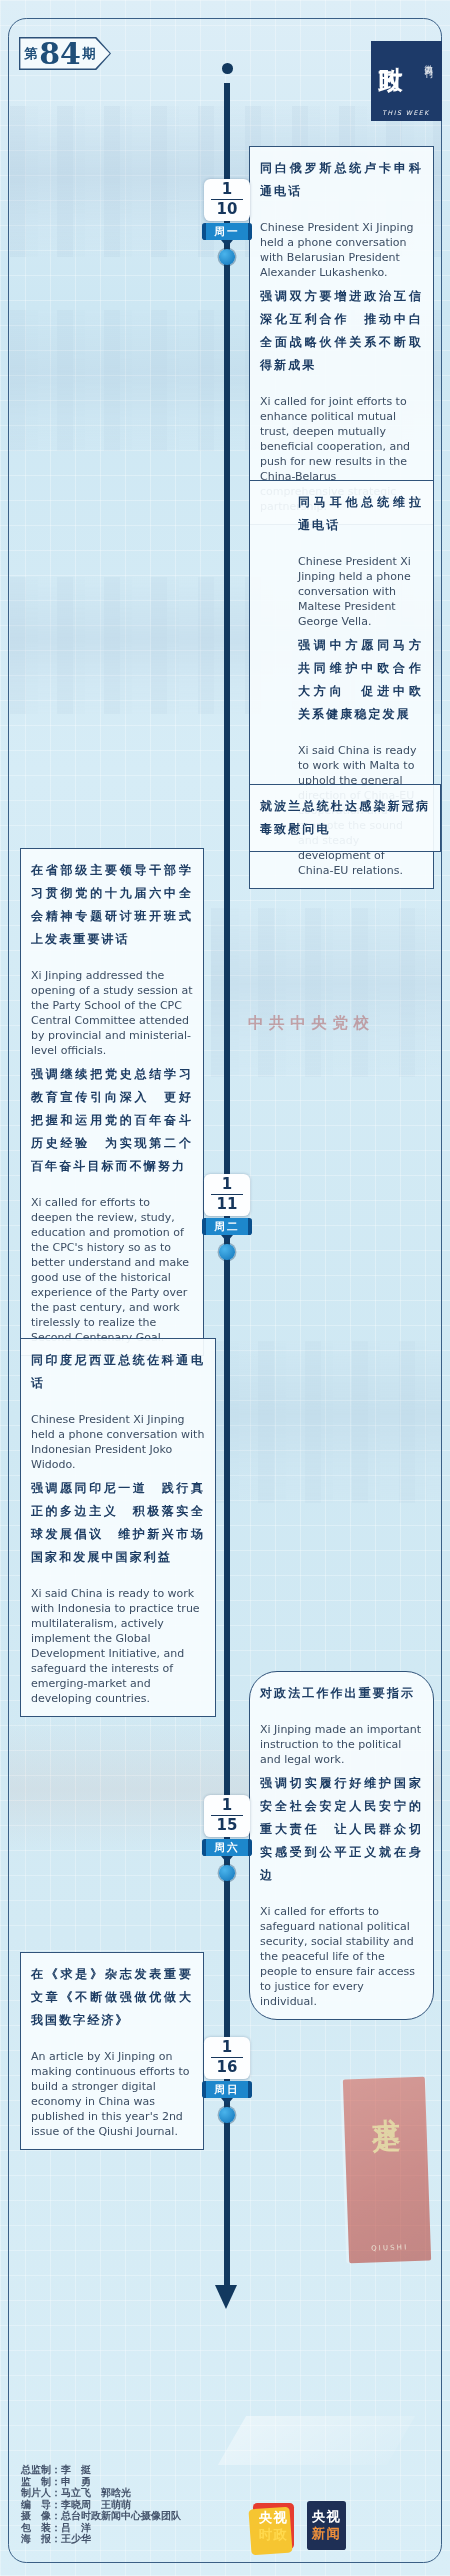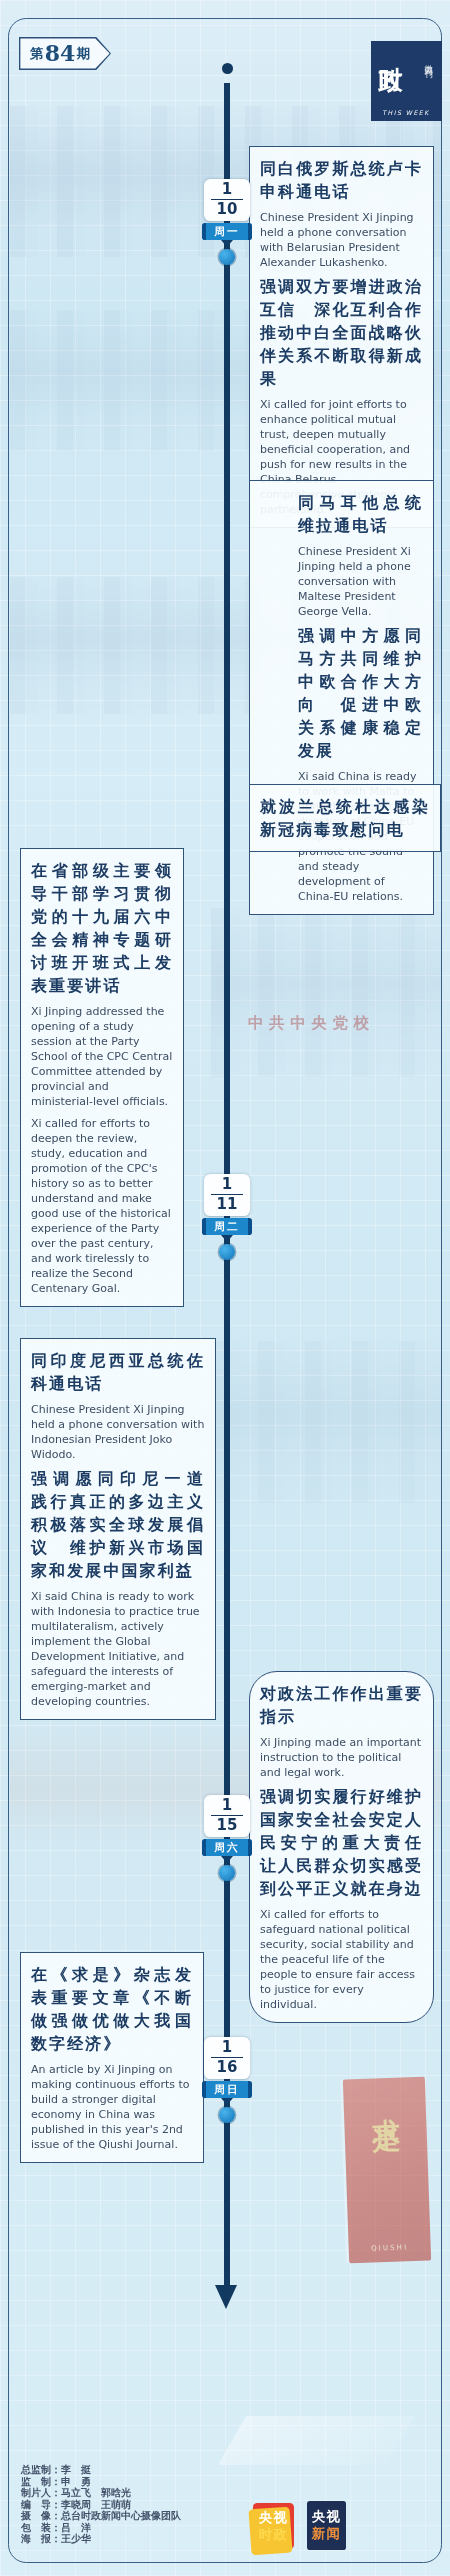--- a/index.html
+++ b/index.html
@@ -37,21 +37,21 @@
   
   .issue-badge{position:absolute;left:19px;top:37px;width:92px;height:33px;z-index:3;
     background:#2c5078;-webkit-clip-path:polygon(0 0,84% 0,100% 50%,84% 100%,0 100%);
     clip-path:polygon(0 0,84% 0,100% 50%,84% 100%,0 100%);}
   .issue-badge-inner{position:absolute;left:1.4px;top:1.4px;right:1.4px;bottom:1.4px;
     background:#f4fafd;-webkit-clip-path:polygon(0 0,84% 0,100% 50%,84% 100%,0 100%);
     clip-path:polygon(0 0,84% 0,100% 50%,84% 100%,0 100%);
     display:flex;align-items:center;justify-content:center;color:#1f4e79;
     font-family:"DejaVu Serif","Liberation Serif",serif;padding-right:10px;}
   .issue-prefix,.issue-suffix{font-size:13.4px;font-weight:bold;}
-  .issue-number{font-size:22px;font-weight:bold;margin:0 1.4px;line-height:23px;}
+  .issue-number{font-size:30px;font-weight:bold;margin:0 1.4px;line-height:23px;}
 
   .wk-logo{position:absolute;left:371px;top:41px;width:71px;height:80px;z-index:3;
     background:#1d3a69;color:#fff;}
   .wk-logo-main{position:absolute;left:5.6px;top:5.6px;writing-mode:vertical-rl;
     font-family:"DejaVu Serif",serif;font-size:24px;font-weight:bold;line-height:28px;letter-spacing:2.8px;}
   .wk-logo-sub{position:absolute;right:8.4px;top:17px;writing-mode:vertical-rl;
     font-size:8.4px;letter-spacing:2.8px;opacity:.95;}
   .wk-logo-en{position:absolute;left:0;bottom:5px;width:100%;text-align:center;
     font-size:6.3px;letter-spacing:1.4px;font-style:italic;opacity:.95;}
 
@@ -73,28 +73,28 @@
     background:linear-gradient(90deg,#0a4f8c 0 4.2px,#1d87cc 4.2px calc(100% - 4.2px),#0a4f8c calc(100% - 4.2px));}
   .m-tri{width:0;height:0;margin:0 auto;border-left:6.3px solid transparent;
     border-right:6.3px solid transparent;border-top:7.7px solid #0f3c68;}
   .m-node{width:15.5px;height:15.5px;border-radius:50%;margin:2.1px auto 0;
     background:radial-gradient(circle at 35% 32%,#4ab4ec,#1173b8);
     box-shadow:0 0 0 1.4px rgba(18,57,95,.35);}
 
   
   .card{position:absolute;z-index:3;background:rgba(246,252,254,.93);
     border:1.4px solid #30537a;padding:7px 10px 8.4px;box-sizing:border-box;}
-  .zh{font-family:"DejaVu Serif","Liberation Serif",serif;font-size:16px;line-height:23px;
+  .zh{font-family:"DejaVu Serif","Liberation Serif",serif;font-size:12px;line-height:23px;
     letter-spacing:2.1px;color:#1c3c63;font-weight:700;margin:2.8px 0 1.4px;text-align:justify;}
-  .en{font-size:11px;line-height:15px;color:#3b4d63;margin:7px 0 5px;}
+  .en{font-size:11px;line-height:15px;color:#3b4d63;margin:17px 0 5px;}
   .en:last-child{margin-bottom:1.4px;}
   #card-r1{left:249px;top:146px;width:185px;}
   #card-r2{left:249px;top:480px;width:185px;padding-left:48px;}
   #card-r3{left:249px;top:784px;width:192px;}
-  #card-l1{left:20px;top:848px;width:164px;}
+  #card-l1{left:20px;top:848px;width:184px;}
   #card-l2{left:20px;top:1338px;width:196px;}
   #card-r4{left:249px;top:1671px;width:185px;border-radius:28px;}
   #card-l3{left:20px;top:1952px;width:184px;}
 
   
   .credits{position:absolute;left:21px;top:2464px;z-index:3;color:#44536b;
     font-size:10px;line-height:11.5px;font-weight:bold;}
   .credit-row{white-space:nowrap;}
 
   .logo-red{position:absolute;left:253px;top:2503px;width:41px;height:46px;z-index:3;
@@ -207,20 +207,21 @@
     <div class="en">Xi said China is ready to work with Malta to uphold the general direction of China-EU cooperation and promote the sound and steady development of China-EU relations.</div>
   </div>
 
   <div class="card" id="card-r3">
     <div class="zh">就波兰总统杜达感染新冠病毒致慰问电</div>
   </div>
 
   <div class="card" id="card-l1">
     <div class="zh">在省部级主要领导干部学习贯彻党的十九届六中全会精神专题研讨班开班式上发表重要讲话</div>
     <div class="en">Xi Jinping addressed the opening of a study session at the Party School of the CPC Central Committee attended by provincial and ministerial-level officials.</div>
+    <div class="zh">强调继续把党史总结学习教育宣传引向深入　更好把握和运用党的百年奋斗历史经验　为实现第二个百年奋斗目标而不懈努力</div>
     <div class="en">Xi called for efforts to deepen the review, study, education and promotion of the CPC's history so as to better understand and make good use of the historical experience of the Party over the past century, and work tirelessly to realize the Second Centenary Goal.</div>
   </div>
 
   <div class="card" id="card-l2">
     <div class="zh">同印度尼西亚总统佐科通电话</div>
     <div class="en">Chinese President Xi Jinping held a phone conversation with Indonesian President Joko Widodo.</div>
     <div class="zh">强调愿同印尼一道　践行真正的多边主义　积极落实全球发展倡议　维护新兴市场国家和发展中国家利益</div>
     <div class="en">Xi said China is ready to work with Indonesia to practice true multilateralism, actively implement the Global Development Initiative, and safeguard the interests of emerging-market and developing countries.</div>
   </div>
 

